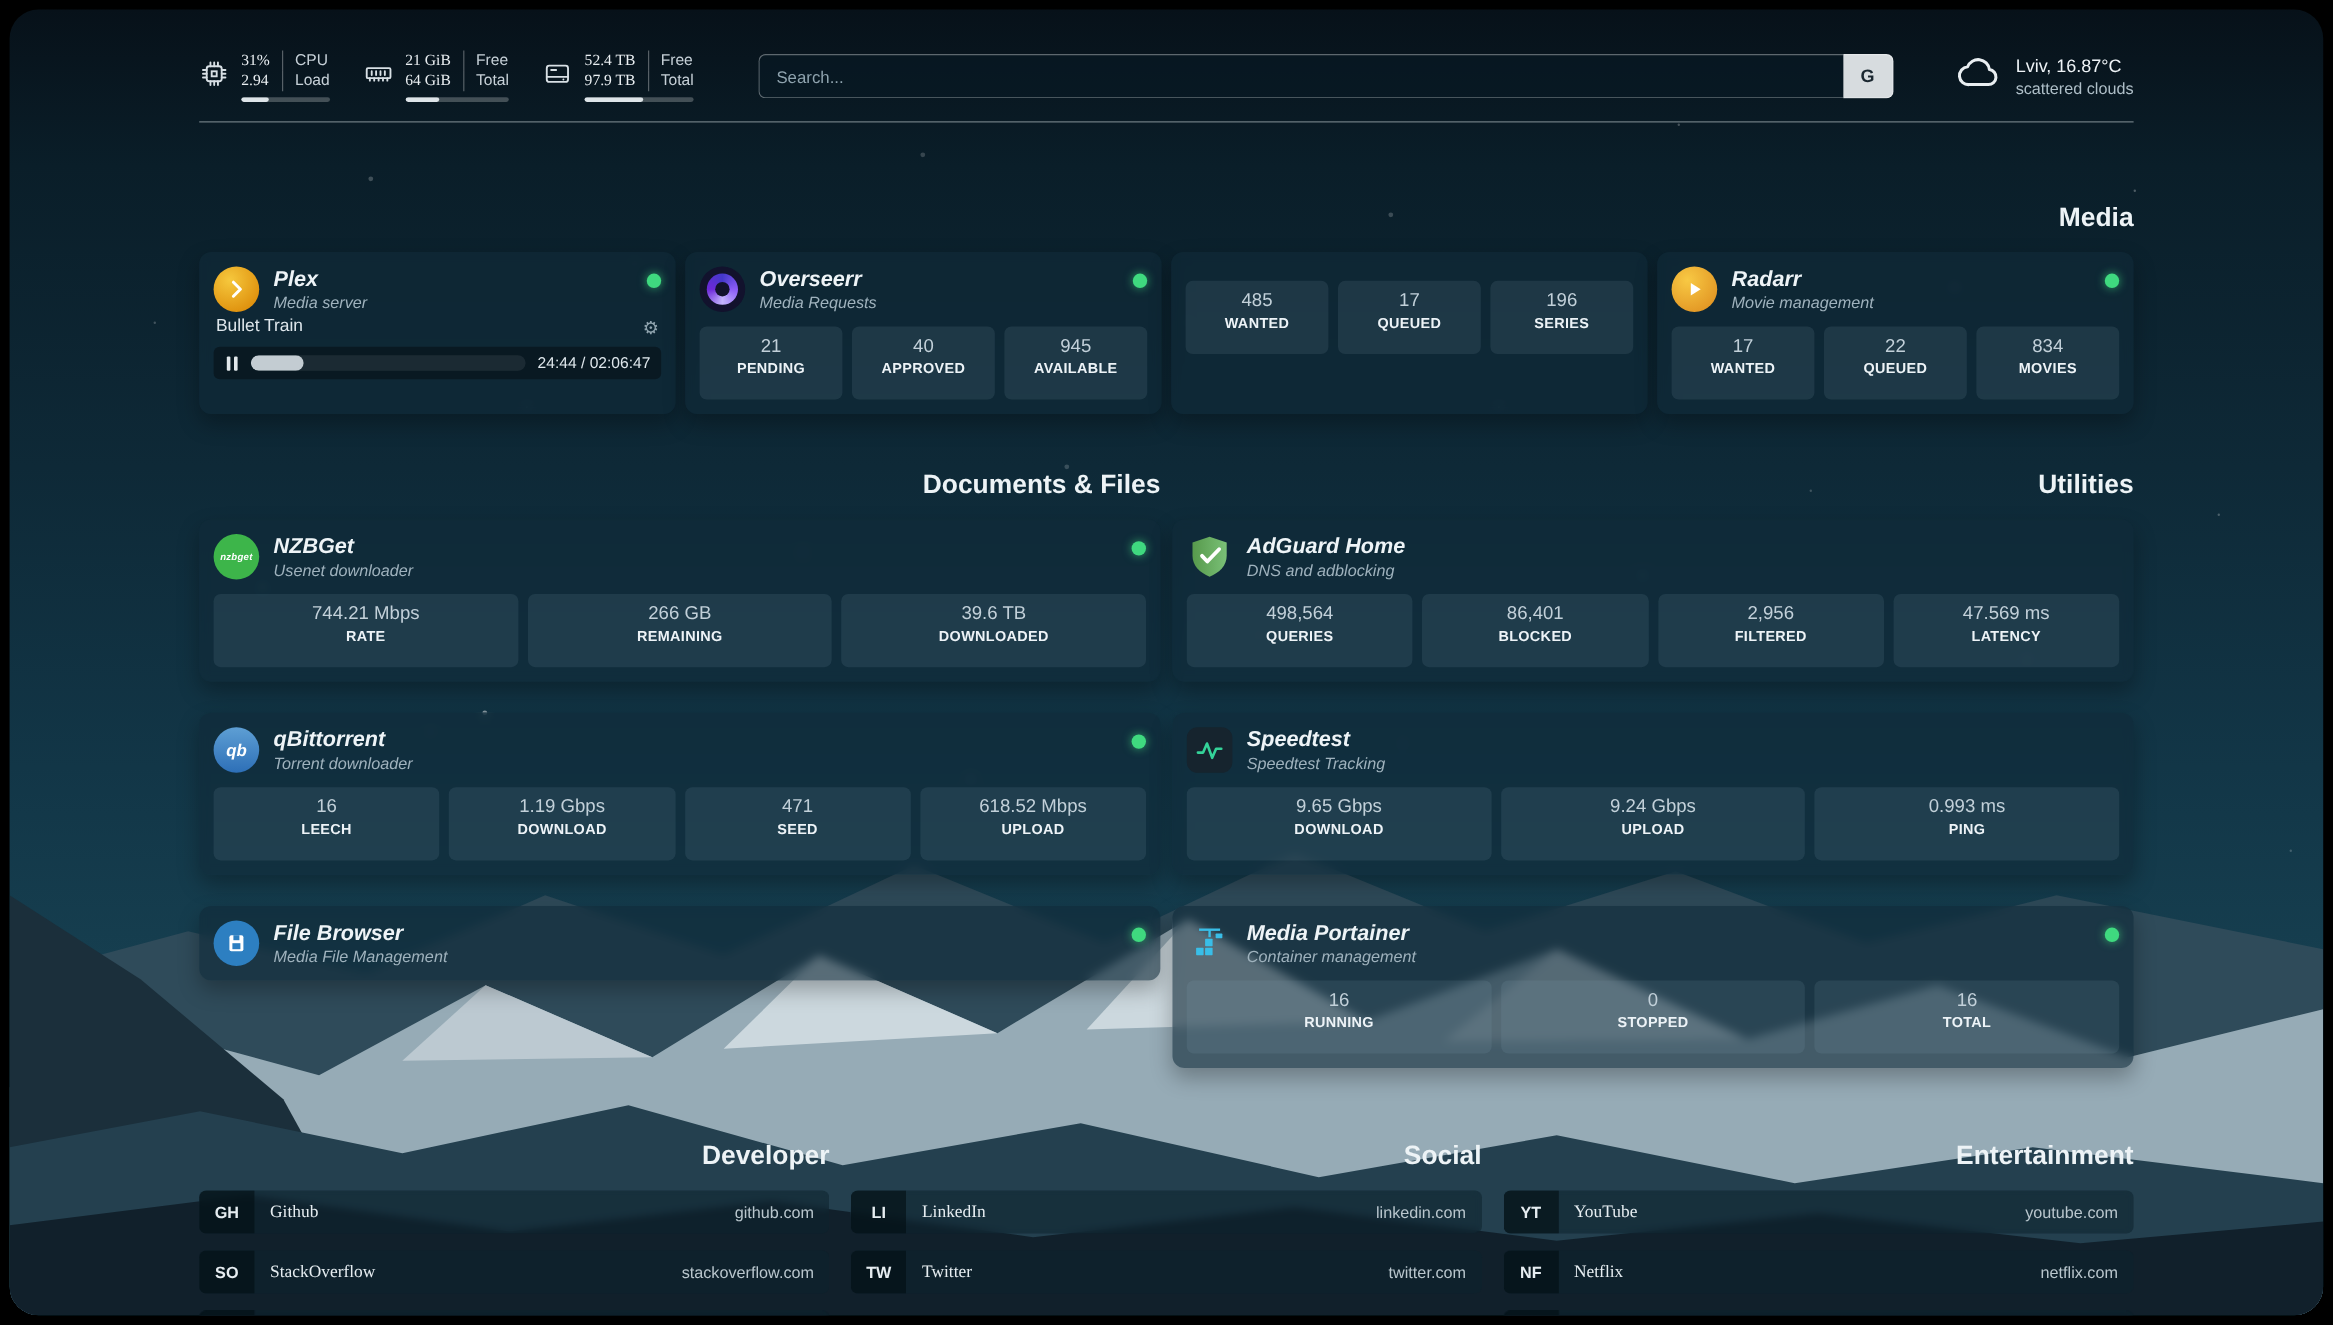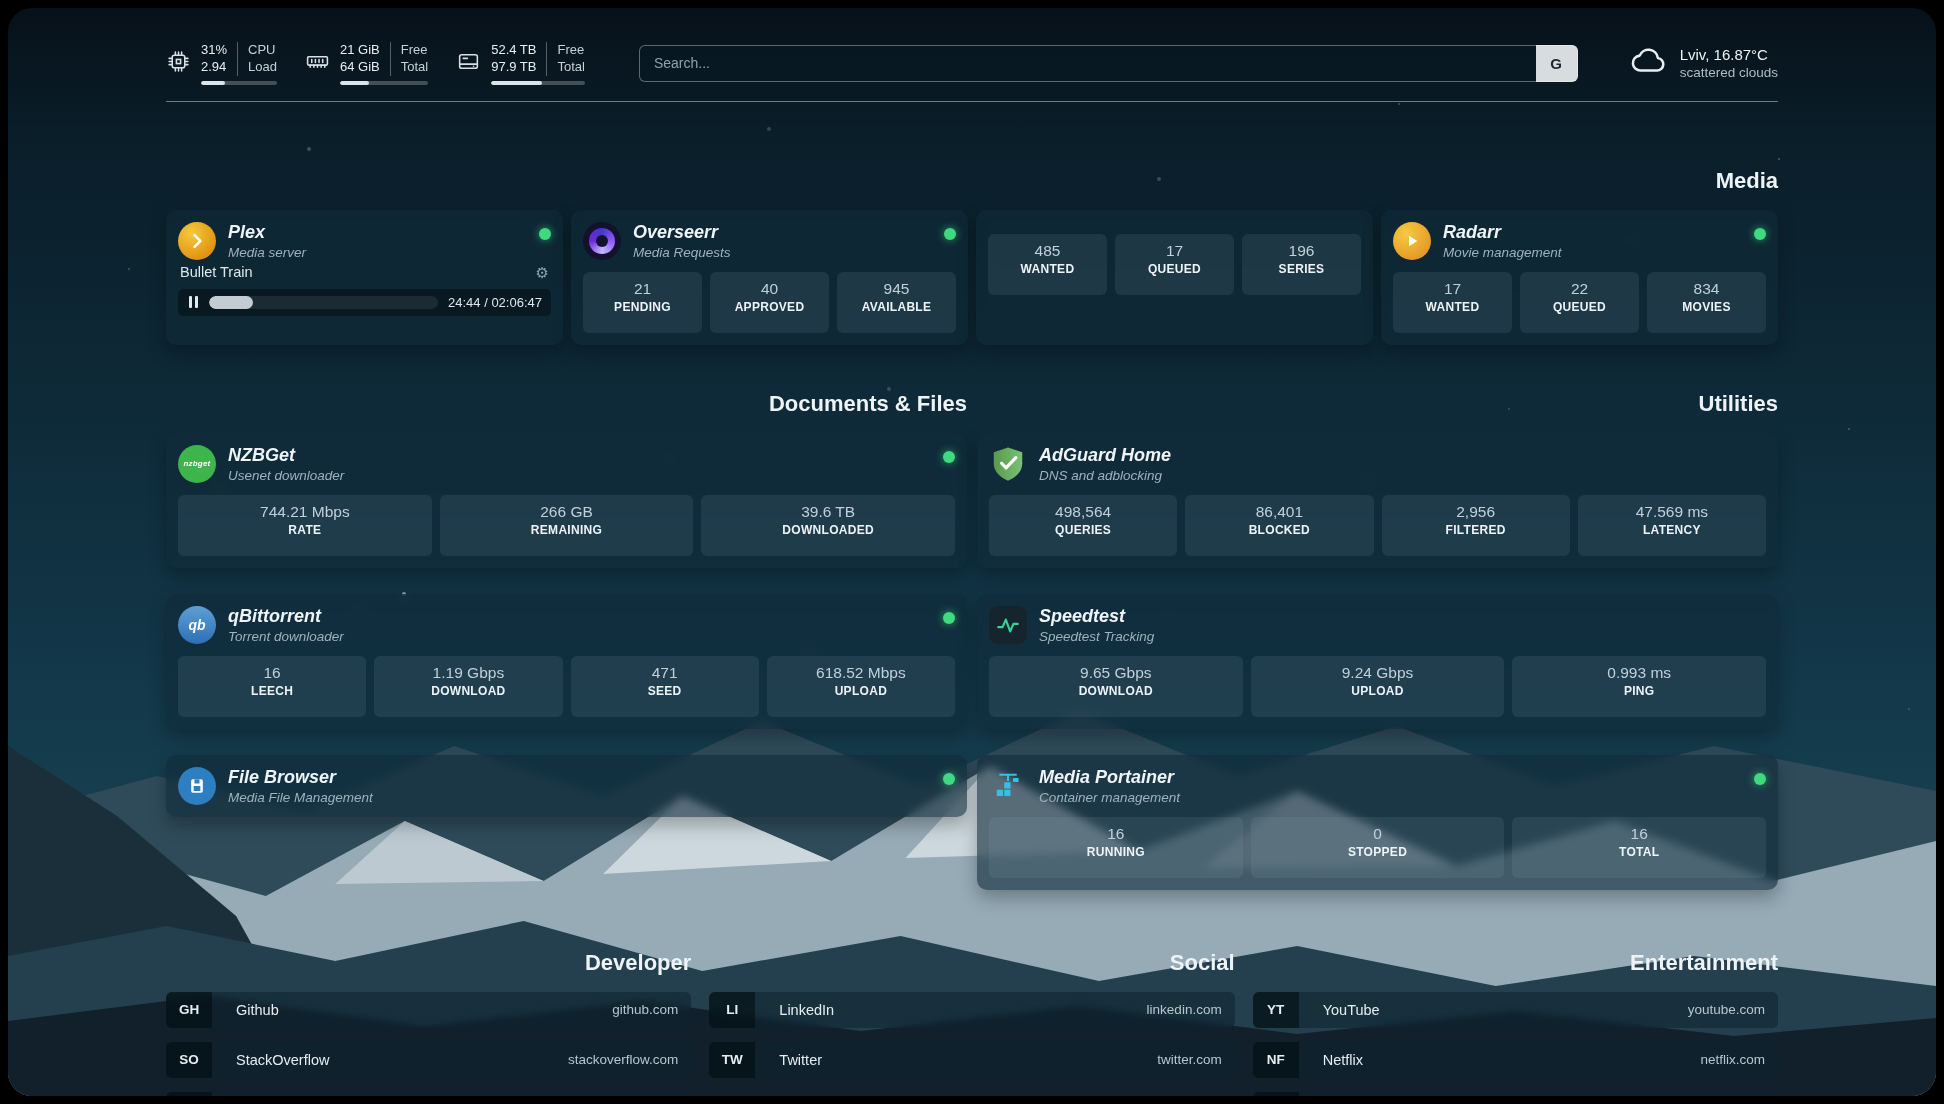--- a/index.html
+++ b/index.html
@@ -24,21 +24,21 @@
       395px 585px 0 1px rgba(255,255,255,.5), 1900px 700px 0 0 rgba(255,255,255,.2); }
   .content { position:relative; z-index:2; }
   .container { width:1612px; margin:0 auto; }
 
   
   .topbar { display:flex; align-items:center; padding:34px 0 16px; border-bottom:1px solid rgba(230,240,245,.45); }
   .tb-stats { display:flex; gap:28px; }
   .tstat { display:flex; gap:10px; align-items:center; }
   .tb-icwrap svg { width:25px; height:25px; stroke:#d8e0e5; fill:none; stroke-width:1.5; stroke-linecap:round; }
   .tstat-grid { display:grid; grid-template-columns:auto auto; font-size:13px; line-height:1.3; }
-  .tv { color:#e9eef1; }
+  .tv { color:#e9eef1;font-family:Liberation Serif, serif; }
   .tl { color:#c6d0d7; padding-left:10px; margin-left:10px; border-left:1px solid rgba(255,255,255,.32); }
   .tbar { margin-top:5px; height:4px; border-radius:2px; background:rgba(255,255,255,.24); overflow:hidden; }
   .tfill { height:100%; background:#dde4e8; border-radius:2px; width:0; }
   .searchwrap { flex:1; display:flex; margin:0 52px 0 54px; height:37px; }
   .search { flex:1; background:rgba(8,26,36,.55); border:1px solid rgba(255,255,255,.35); border-right:none;
     border-radius:6px 0 0 6px; padding:0 14px; color:#e6edf1; font-size:14px; outline:none;
     font-family:"Liberation Sans","DejaVu Sans",sans-serif; }
   .search::placeholder { color:#8fa3ae; }
   .sbtn { width:42px; border:1px solid rgba(255,255,255,.35); border-left:none; background:#d7dcdf; color:#1a2730;
     font-weight:bold; font-size:15px; border-radius:0 6px 6px 0; cursor:pointer;
@@ -97,21 +97,21 @@
   .pause i { display:inline-block; width:3px; height:12px; background:#e3e9ec; margin:0 1.5px; border-radius:1px; }
   .ptrack { flex:1; height:13px; border-radius:7px; background:rgba(255,255,255,.08); overflow:hidden; }
   .pfill { height:100%; background:#c3ccd2; border-radius:7px; }
   .ptime { font-size:13px; color:#dfe7ec; white-space:nowrap; }
 
   
   .bm { display:flex; align-items:center; height:36px; background:rgba(13,34,46,.55); border-radius:6px;
     overflow:hidden; text-decoration:none; backdrop-filter:blur(3px); cursor:pointer; }
   .bm-abbr { width:46px; align-self:stretch; background:rgba(4,14,20,.62); display:grid; place-items:center;
     font-size:13.5px; font-weight:700; color:#e6edf1; }
-  .bm-name { margin-left:24px; font-size:14.5px; color:#e6edf1; }
+  .bm-name { margin-left:13px; font-size:14.5px; color:#e6edf1;font-family:Liberation Serif, serif; }
   .bm-url { margin-left:auto; margin-right:13px; font-size:13.5px; color:#b9c6cd; }
 </style>
 </head>
 <body>
 
 <div class="screen">
 
   <svg class="mountains" viewBox="0 0 1944 470" preserveAspectRatio="none">
     <polygon fill="#2f4b5a" points="0,190 150,150 300,185 450,120 600,170 760,95 920,160 1080,85 1240,150 1400,100 1560,160 1720,120 1944,165 1944,470 0,470"></polygon>
     <polygon fill="#96abb6" points="0,280 130,235 260,270 400,195 540,255 680,170 830,235 990,140 1140,225 1300,165 1460,240 1620,195 1780,255 1944,215 1944,470 0,470"></polygon>

